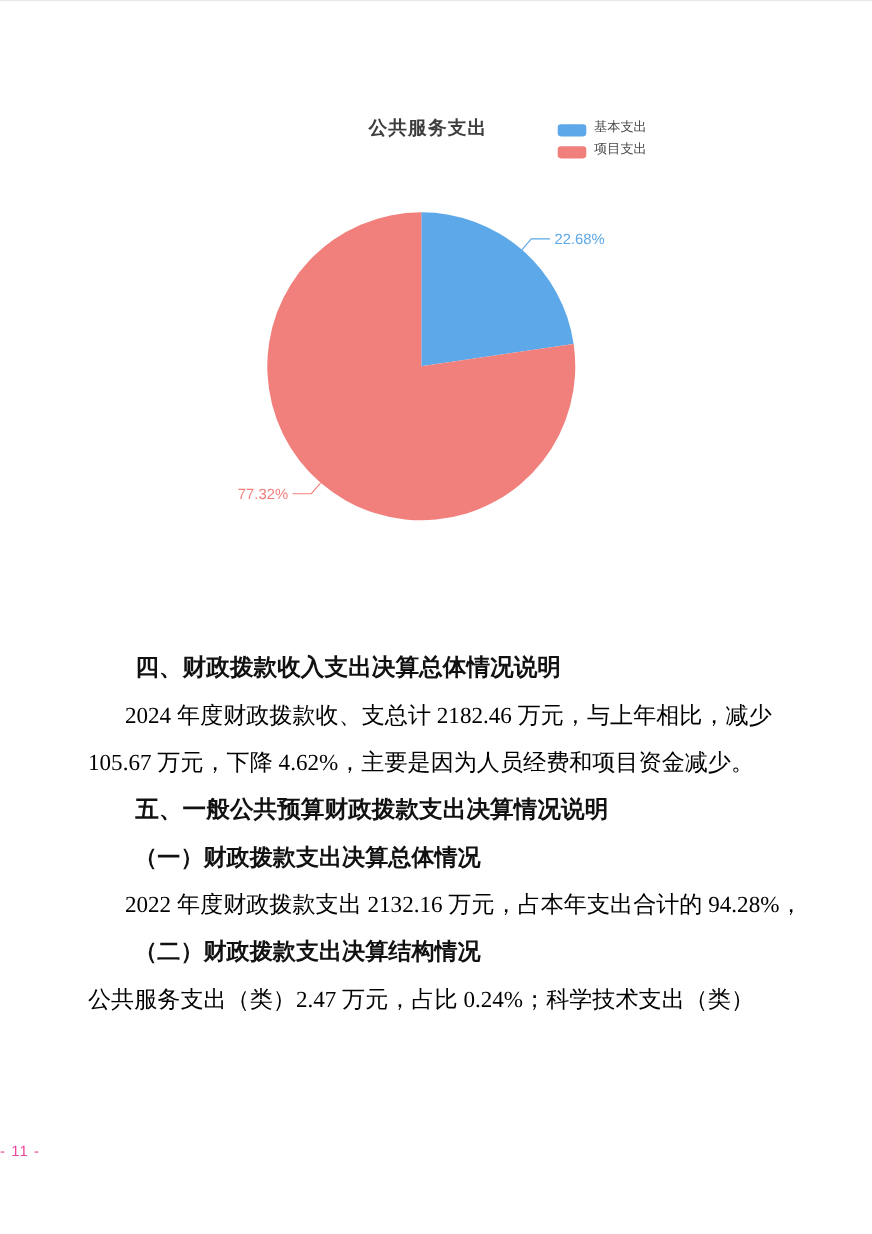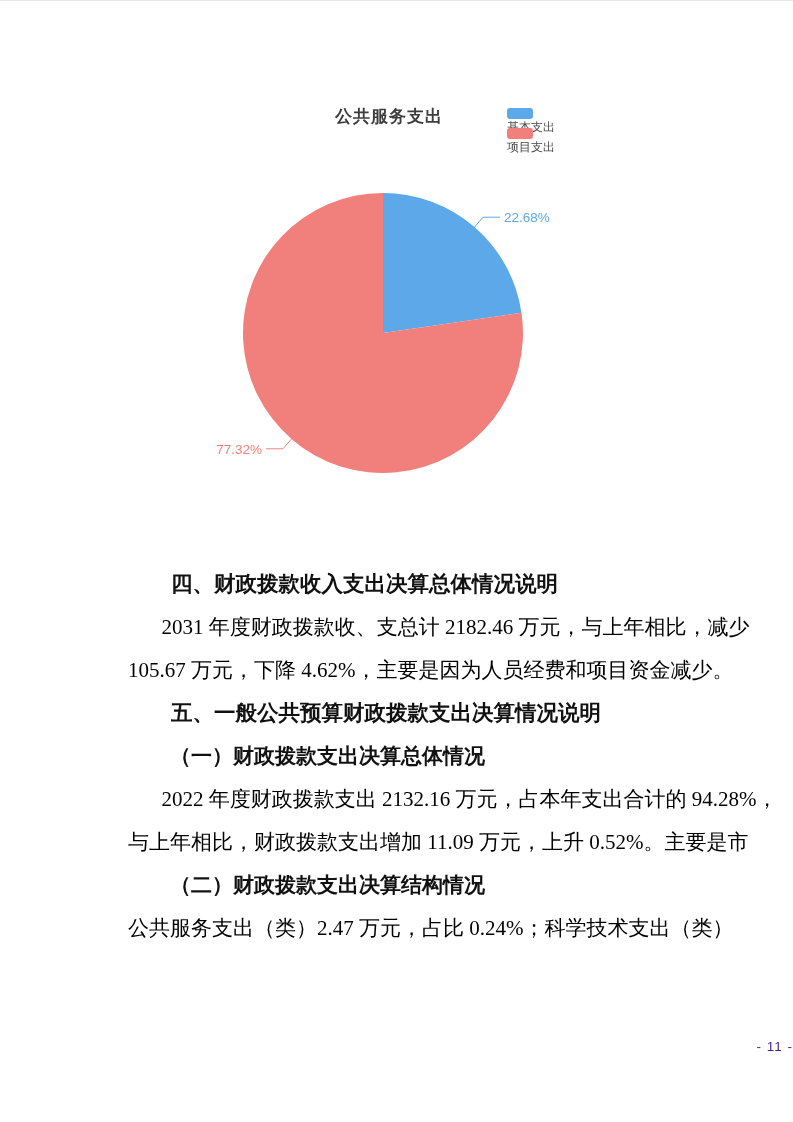--- a/index.html
+++ b/index.html
@@ -14,46 +14,46 @@
   .page { position: absolute; inset: 0; }
 
   
   .chart-block { position: absolute; left: 0; top: 0; width: 793px; height: 530px; }
   .chart-title {
     position: absolute; left: 335px; top: 104px;
     font-family: "Liberation Sans", "DejaVu Sans", sans-serif;
     font-weight: bold; font-size: 17px; color: #3d3d3d; letter-spacing: 1px;
   }
   .legend { position: absolute; left: 507px; top: 107px; }
-  .legend-item { display: flex; align-items: flex-start; height: 16px; margin-bottom: 4px; flex-direction: column; }
+  .legend-item { display: flex; align-items: flex-end; height: 16px; margin-bottom: 4px; }
   .legend-swatch { width: 26px; height: 11px; border-radius: 3px; margin-right: 7px; flex: 0 0 auto; }
   .legend-label {
     font-family: "Liberation Sans", "DejaVu Sans", sans-serif;
     font-size: 12px; color: #4a4a4a; white-space: nowrap;
   }
   #pie-svg { position: absolute; left: 0; top: 0; }
   #pie-svg text { font-family: "Liberation Sans", "DejaVu Sans", sans-serif; font-size: 13.5px; }
 
   
-  .text-column { position: absolute; left: 80px; top: 562px; width: 634px; margin-left: 48px; }
+  .text-column { position: absolute; left: 80px; top: 585px; width: 634px; }
   .tline { height: 43px; line-height: 43px; font-size: 21px; color: #000; white-space: nowrap; }
   .h-main {
     font-family: "Liberation Sans", "DejaVu Sans", sans-serif;
     font-weight: bold; font-size: 21.5px; text-indent: 2em; color: #111;
   }
   .h-sub {
     font-family: Liberation Serif, serif;
     font-weight: bold; font-size: 21px; text-indent: 2em; color: #111;
   }
   .p-first { text-indent: 1.6em; }
 
   
   .footer {
     position: absolute; left: 0; top: 1038px; width: 793px;
-    text-align: right; font-size: 13.5px; color: #4c1d95;
+    text-align: left; font-size: 13.5px; color: #ec4899;
     font-family: "Liberation Sans", "DejaVu Sans", sans-serif;
     letter-spacing: 1px;
   }
 </style>
 </head>
 <body>
 
 <div class="page">
 
   <div class="chart-block">
@@ -75,26 +75,25 @@
         <polyline points="474.5,226.1 483.0,216.2 500.0,216.2" fill="none" stroke="#5ca8e8" stroke-width="1"></polyline>
         <text x="504.0" y="221.2" text-anchor="start" fill="#5ca8e8">22.68%</text>
         <path d="M383,332 L521.5,311.7 A140,140 0 1 1 383.0,192.0 Z" fill="#f1807c"></path>
         <polyline points="291.5,437.9 283.0,447.8 266.0,447.8" fill="none" stroke="#f1807c" stroke-width="1"></polyline>
         <text x="262.0" y="452.8" text-anchor="end" fill="#f1807c">77.32%</text>
       </svg>
   </div>
 
   <div class="text-column">
     <div class="tline h-main">四、财政拨款收入支出决算总体情况说明</div>
-    <div class="tline p-first">2031 年度财政拨款收、支总计 2182.46 万元，与上年相比，减少</div>
+    <div class="tline p-first">2024 年度财政拨款收、支总计 2182.46 万元，与上年相比，减少</div>
     <div class="tline">105.67 万元，下降 4.62%，主要是因为人员经费和项目资金减少。</div>
 
     <div class="tline h-main">五、一般公共预算财政拨款支出决算情况说明</div>
     <div class="tline h-sub">（一）财政拨款支出决算总体情况</div>
     <div class="tline p-first">2022 年度财政拨款支出 2132.16 万元，占本年支出合计的 94.28%，</div>
-    <div class="tline">与上年相比，财政拨款支出增加 11.09 万元，上升 0.52%。主要是市</div>
 
     <div class="tline h-sub">（二）财政拨款支出决算结构情况</div>
     <div class="tline">公共服务支出（类）2.47 万元，占比 0.24%；科学技术支出（类）</div>
   </div>
 
   <div class="footer">- 11 -</div>
 </div>
 
 </body></html>

